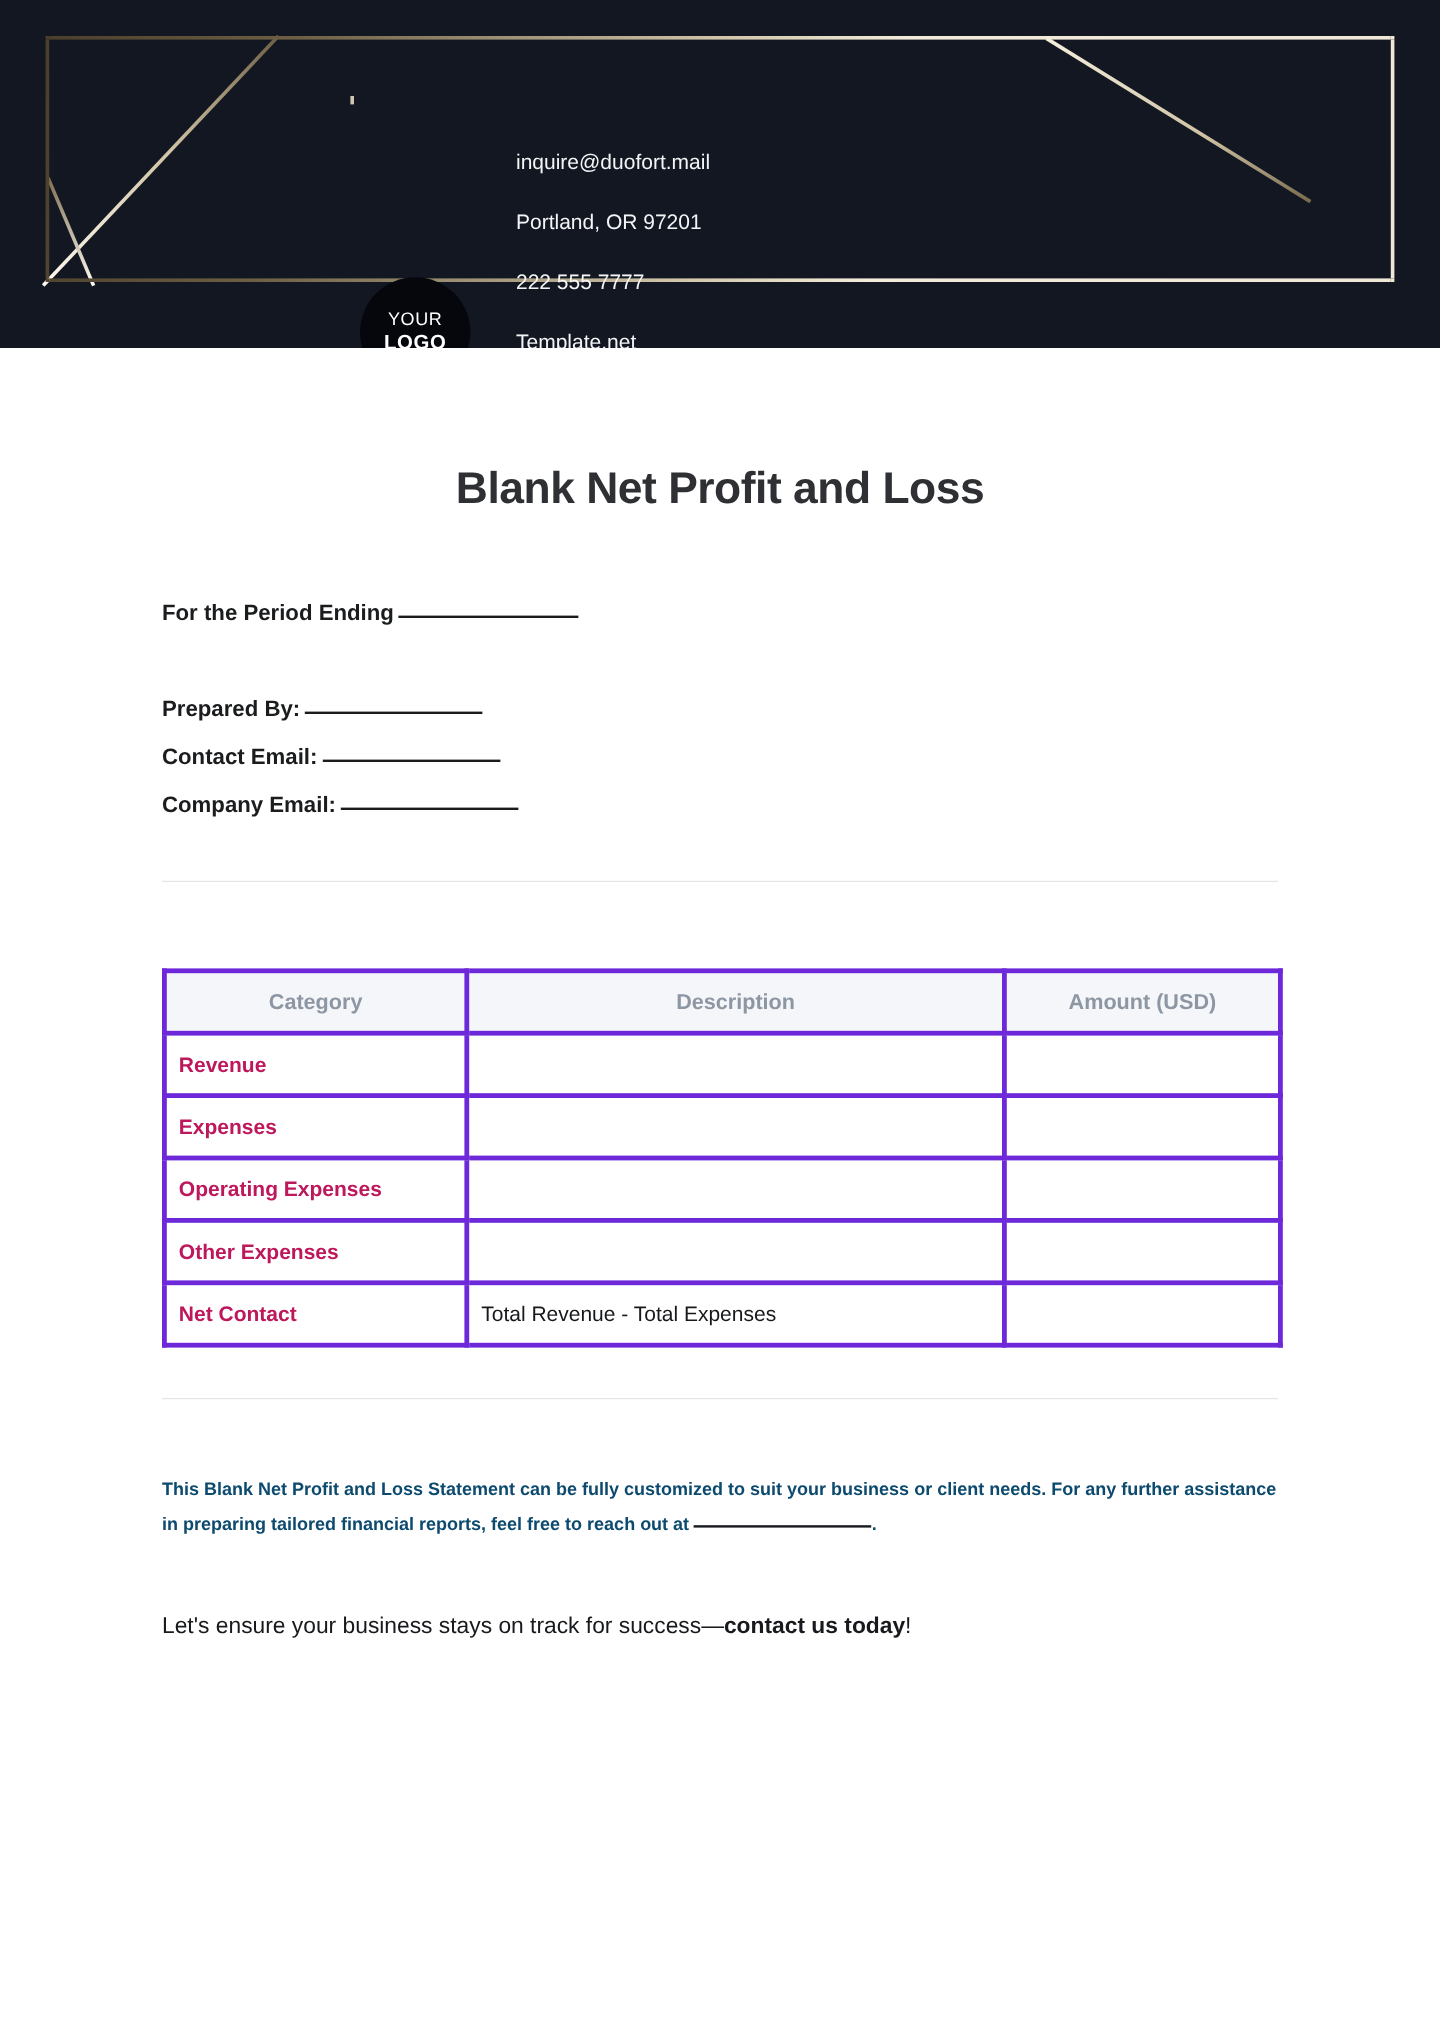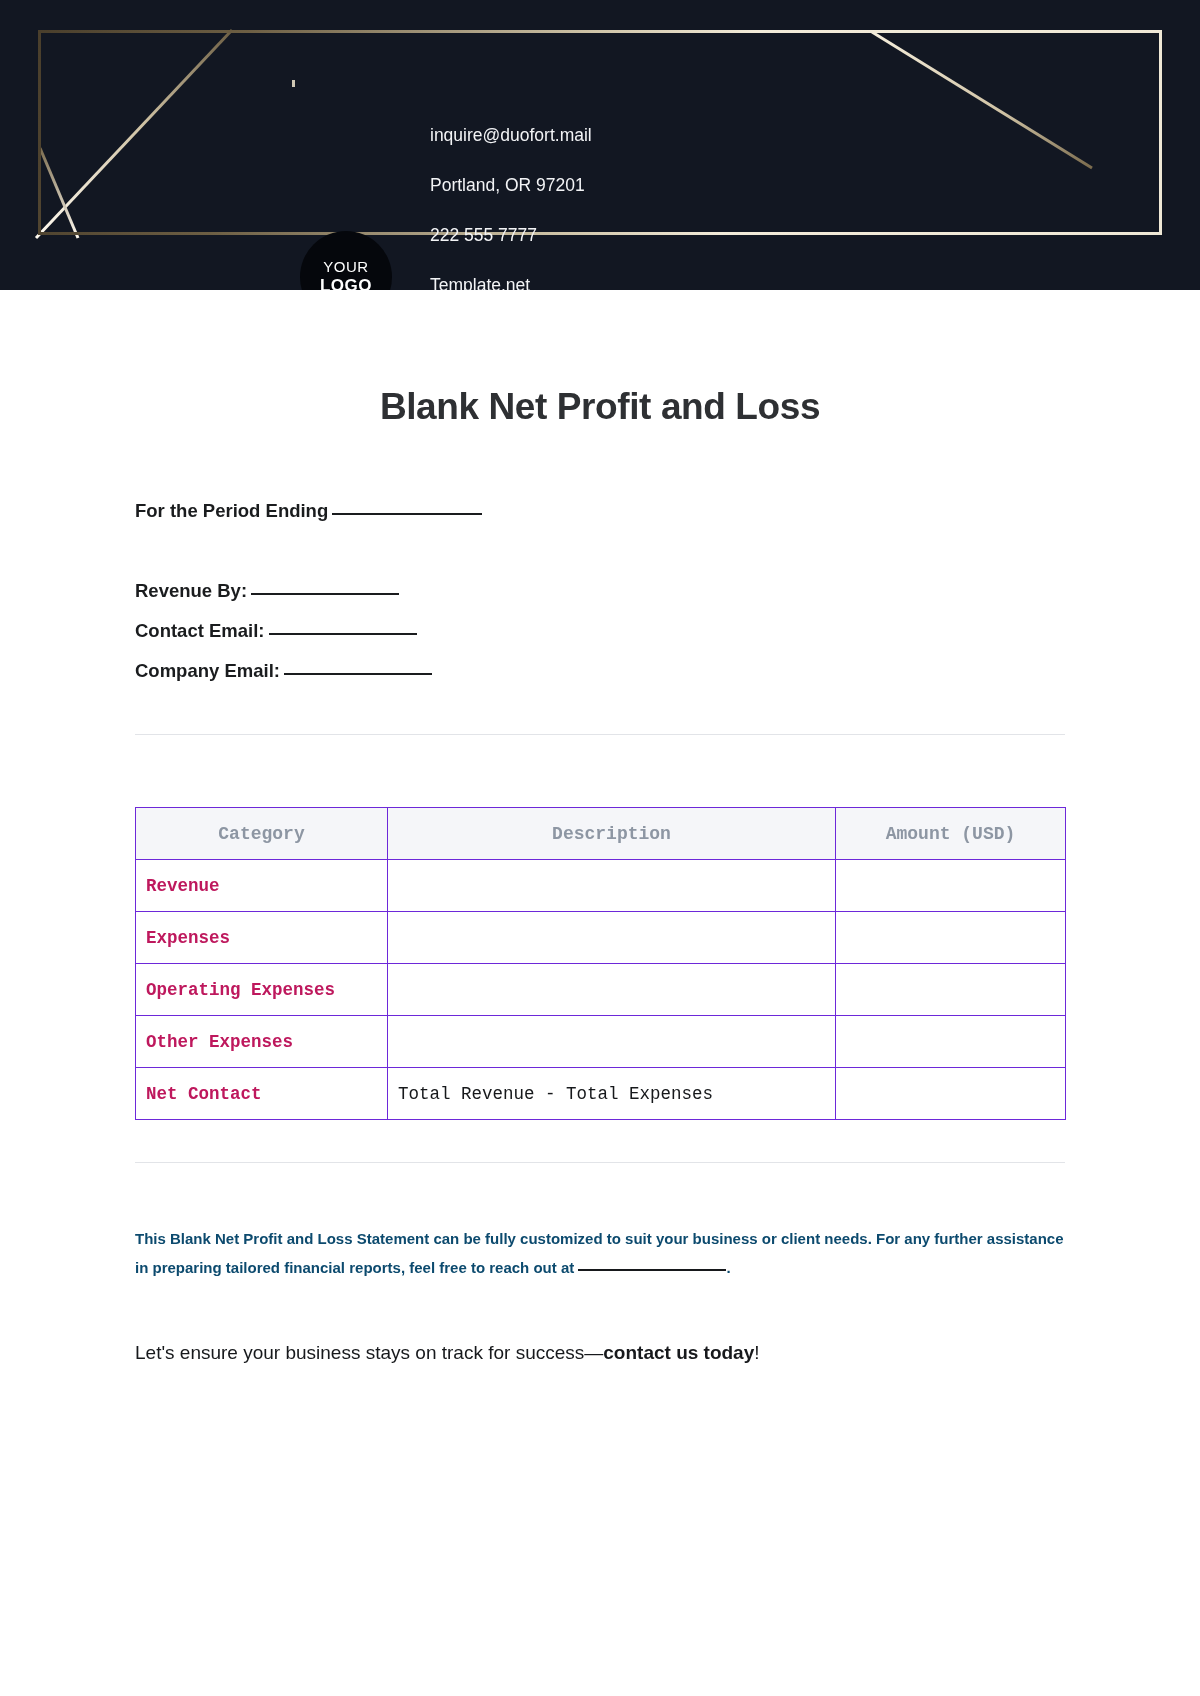--- a/index.html
+++ b/index.html
@@ -110,22 +110,21 @@
 
   
   table.pl-table {
     width: 100%;
     border-collapse: collapse;
     margin-top: 72px;
     table-layout: fixed;
   }
   table.pl-table th,
   table.pl-table td {
-    border: 1px solid #6d28d9;
-    font-family: Liberation Mono, monospace;
+    border: 4px solid #6d28d9;
   }
   table.pl-table thead th {
     background: #f5f6f9;
     color: #8d96a3;
     font-size: 18px;
     font-weight: 700;
     text-align: center;
     height: 52px;
     padding: 0 10px;
   }
@@ -221,21 +220,21 @@
 <div class="page">
 
   <div class="doc-title">Blank Net Profit and Loss</div>
 
   <div class="period-line">
     <span>For the Period Ending</span><span class="blank w150"></span>
   </div>
 
   <div class="meta-block">
     <div class="meta-line">
-      <span>Revenue By:</span><span class="blank w148"></span>
+      <span>Prepared By:</span><span class="blank w148"></span>
     </div>
     <div class="meta-line">
       <span>Contact Email:</span><span class="blank w148"></span>
     </div>
     <div class="meta-line">
       <span>Company Email:</span><span class="blank w148"></span>
     </div>
   </div>
 
   <div class="rule"></div>

